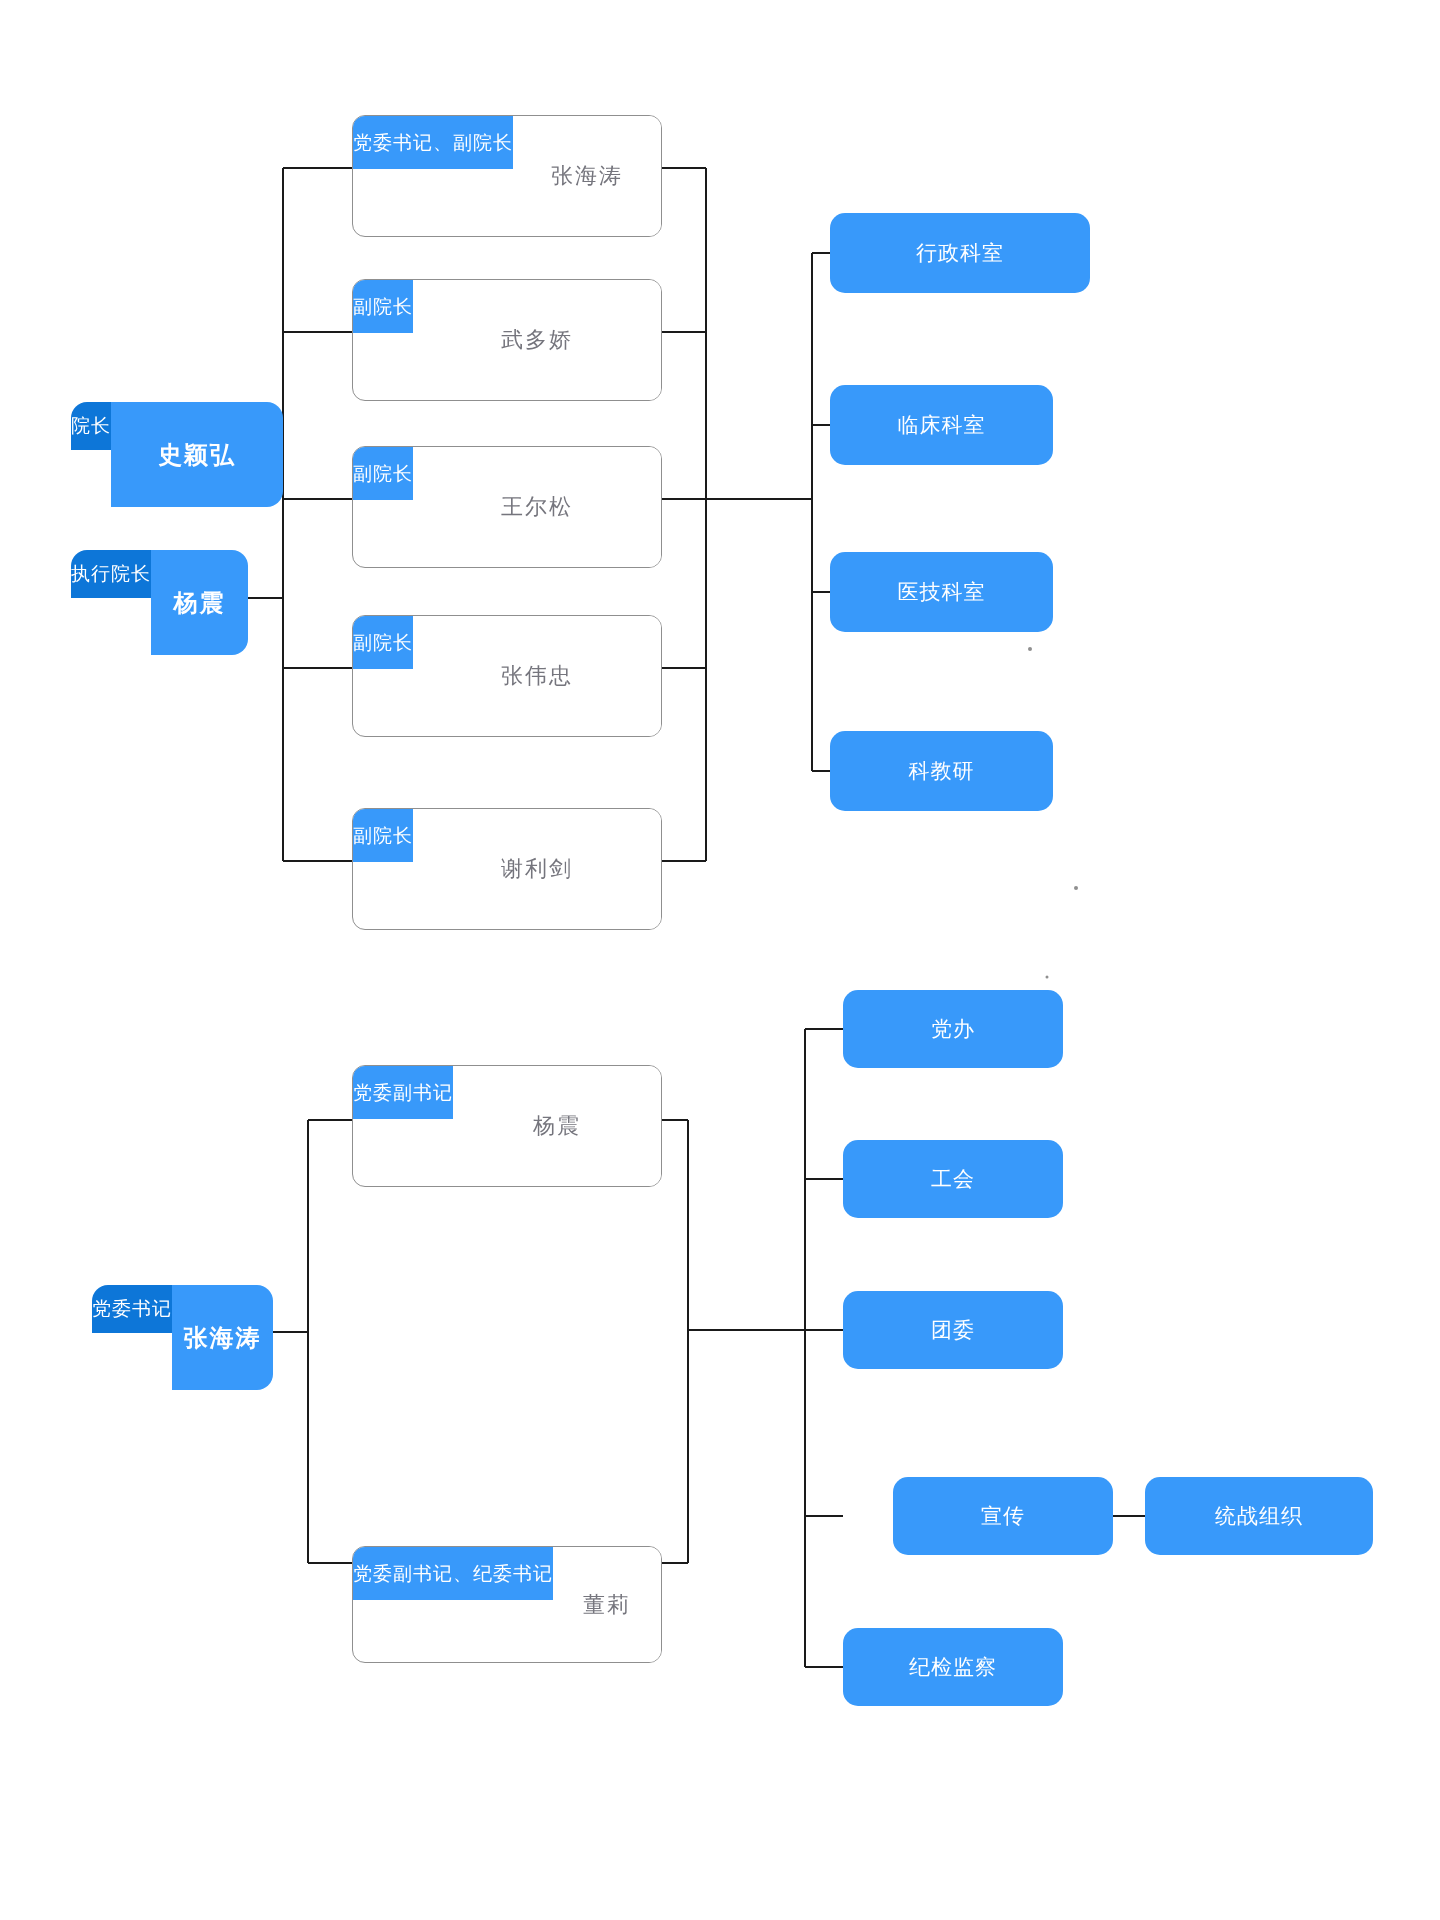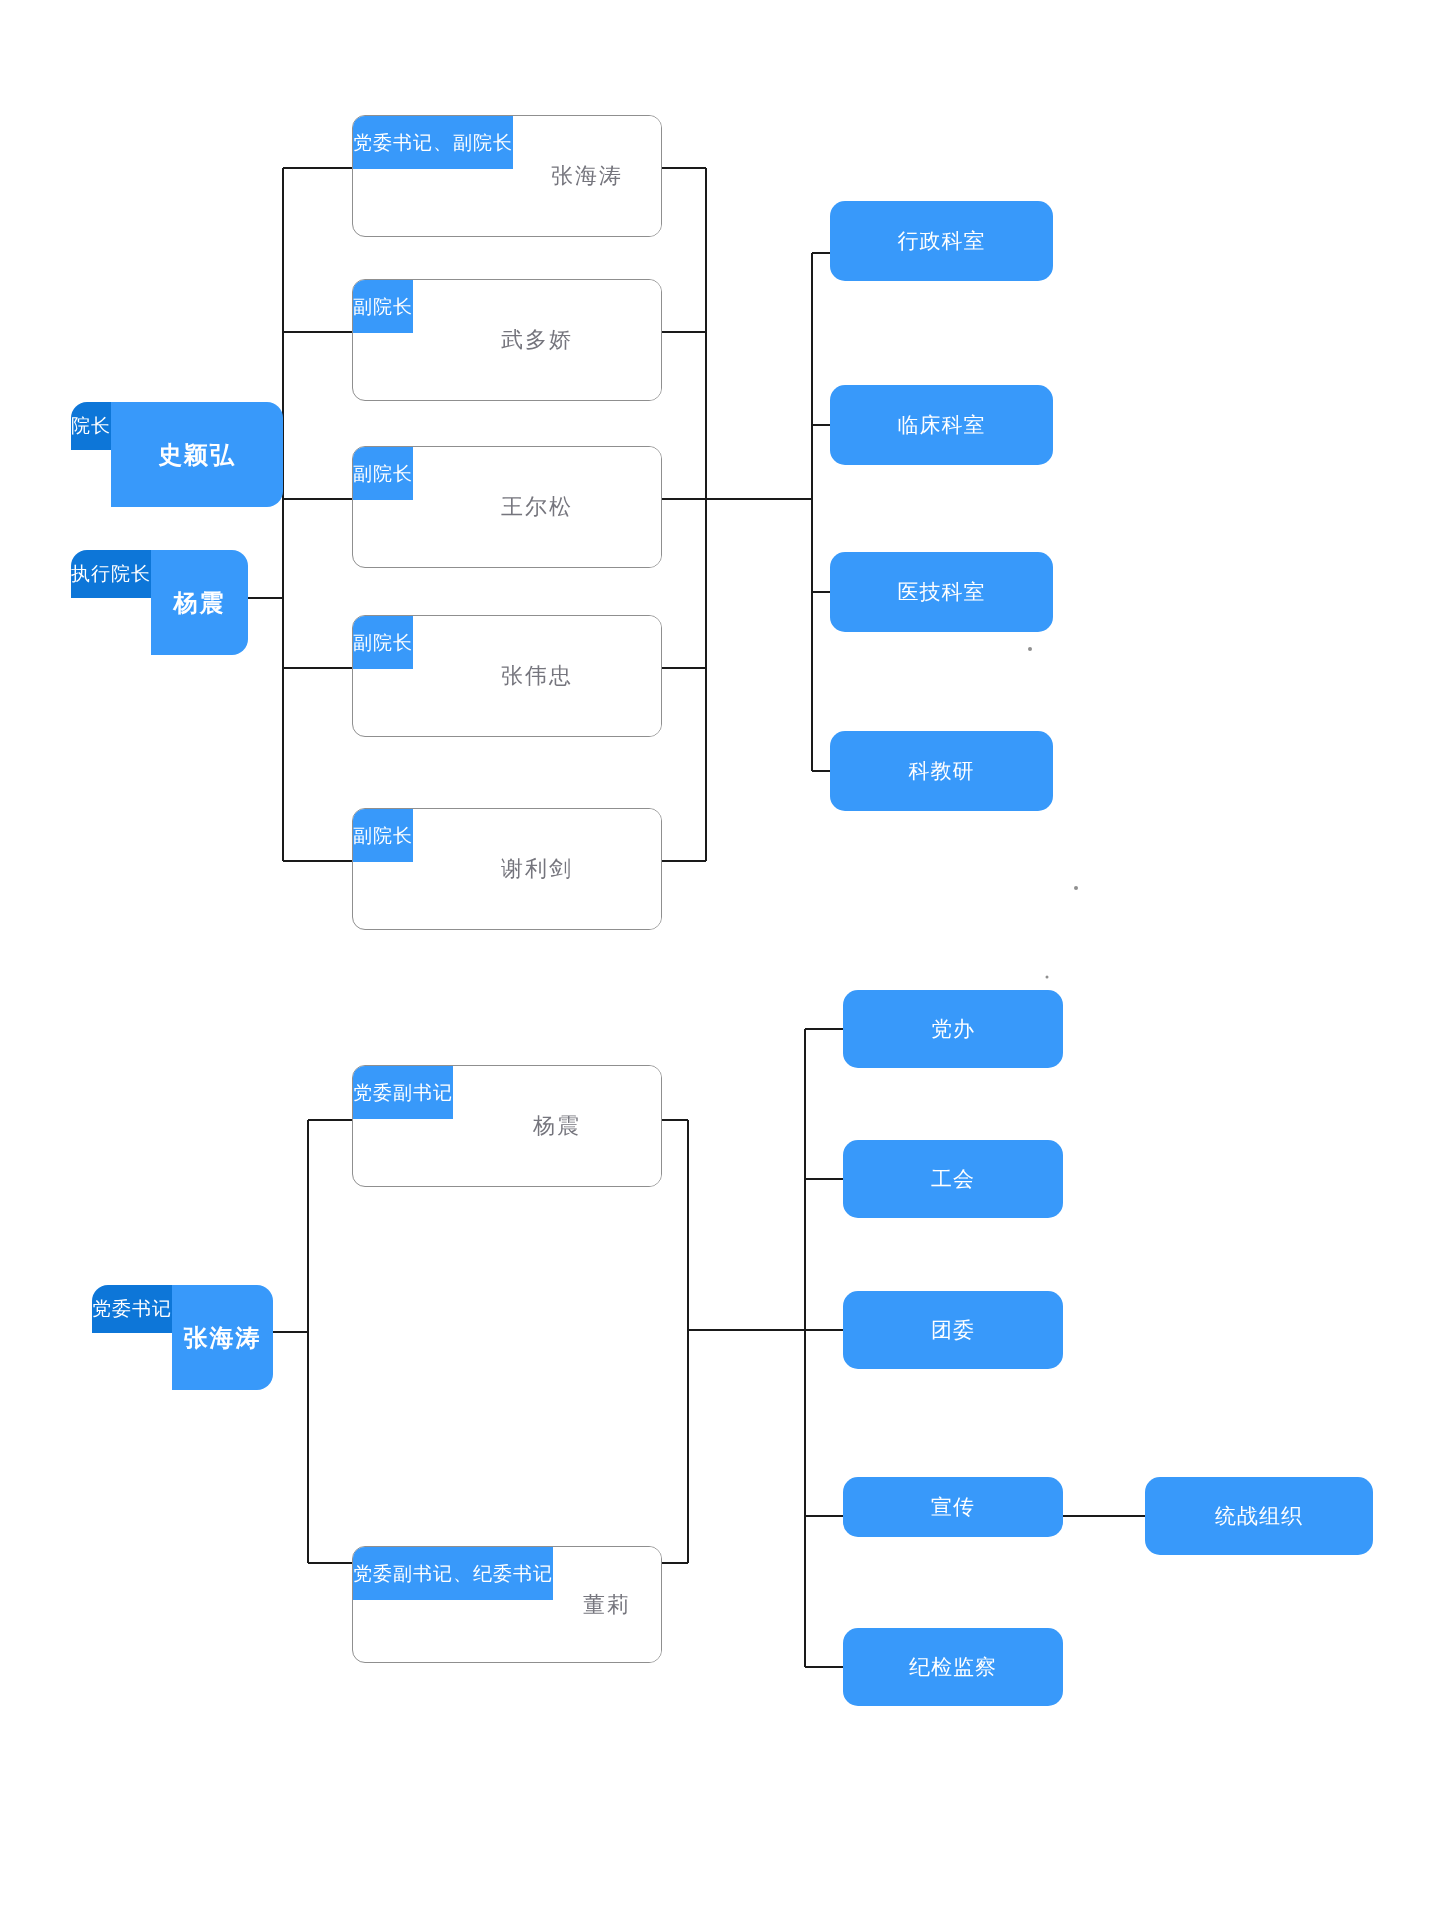--- a/index.html
+++ b/index.html
@@ -103,21 +103,21 @@
   </div>
   <div class="card person-card" style="left:352px;top:615px;width:310px;height:122px">
     <div class="pc-header">副院长</div>
     <div class="pc-body">张伟忠</div>
   </div>
   <div class="card person-card" style="left:352px;top:808px;width:310px;height:122px">
     <div class="pc-header">副院长</div>
     <div class="pc-body">谢利剑</div>
   </div>
 
-  <div class="card dept-card" style="left:830px;top:201px;width:223px;height:80px">
+  <div class="card dept-card" style="left:830px;top:213px;width:260px;height:80px">
     <span>行政科室</span>
   </div>
   <div class="card dept-card" style="left:830px;top:552px;width:223px;height:80px">
     <span>医技科室</span>
   </div>
   <div class="card dept-card" style="left:830px;top:385px;width:223px;height:80px">
     <span>临床科室</span>
   </div>
   <div class="card dept-card" style="left:830px;top:731px;width:223px;height:80px">
     <span>科教研</span>
@@ -139,21 +139,21 @@
 
   <div class="card dept-card" style="left:843px;top:990px;width:220px;height:78px">
     <span>党办</span>
   </div>
   <div class="card dept-card" style="left:843px;top:1140px;width:220px;height:78px">
     <span>工会</span>
   </div>
   <div class="card dept-card" style="left:843px;top:1291px;width:220px;height:78px">
     <span>团委</span>
   </div>
-  <div class="card dept-card" style="left:843px;top:1477px;width:220px;height:60px">
+  <div class="card dept-card" style="left:893px;top:1477px;width:220px;height:78px">
     <span>宣传</span>
   </div>
   <div class="card dept-card" style="left:843px;top:1628px;width:220px;height:78px">
     <span>纪检监察</span>
   </div>
 
   <div class="card dept-card" style="left:1145px;top:1477px;width:228px;height:78px">
     <span>统战组织</span>
   </div>
 

